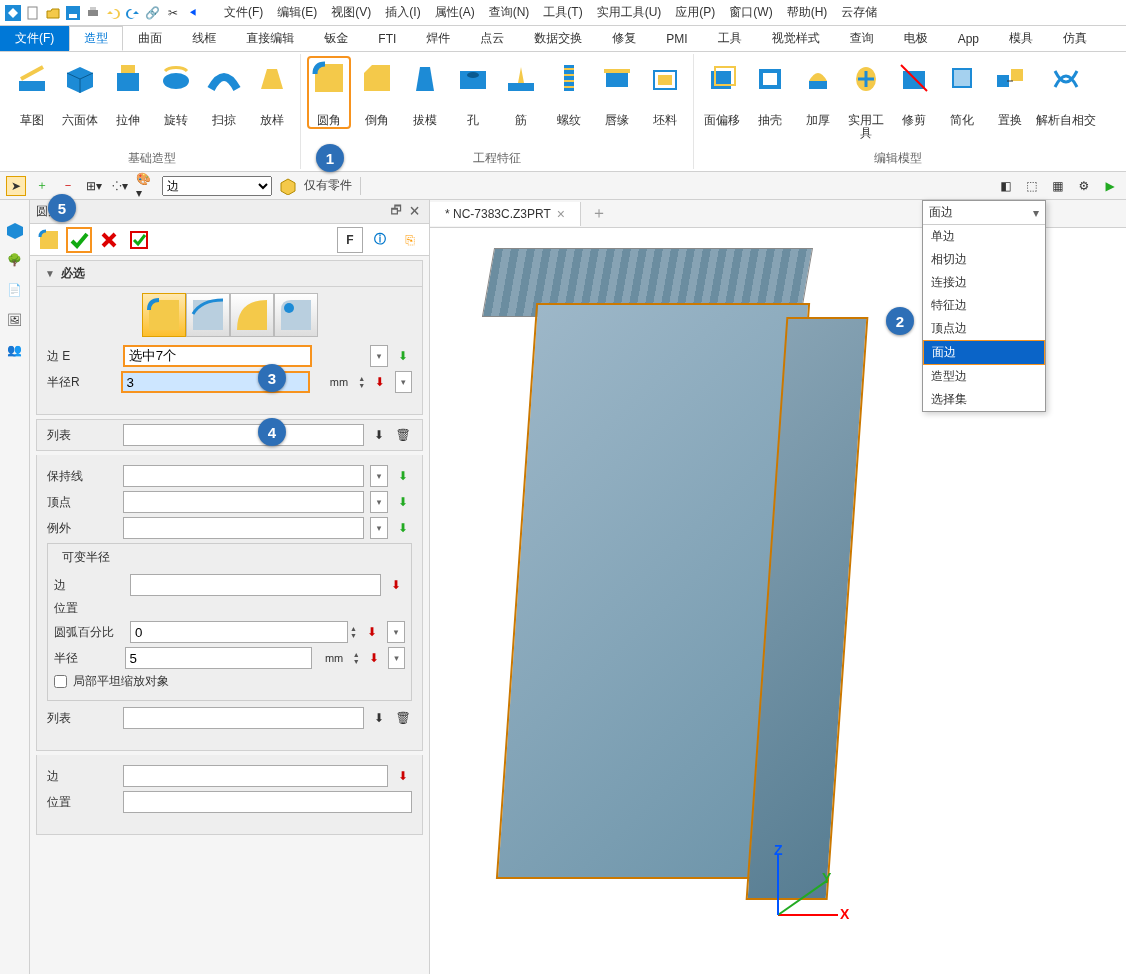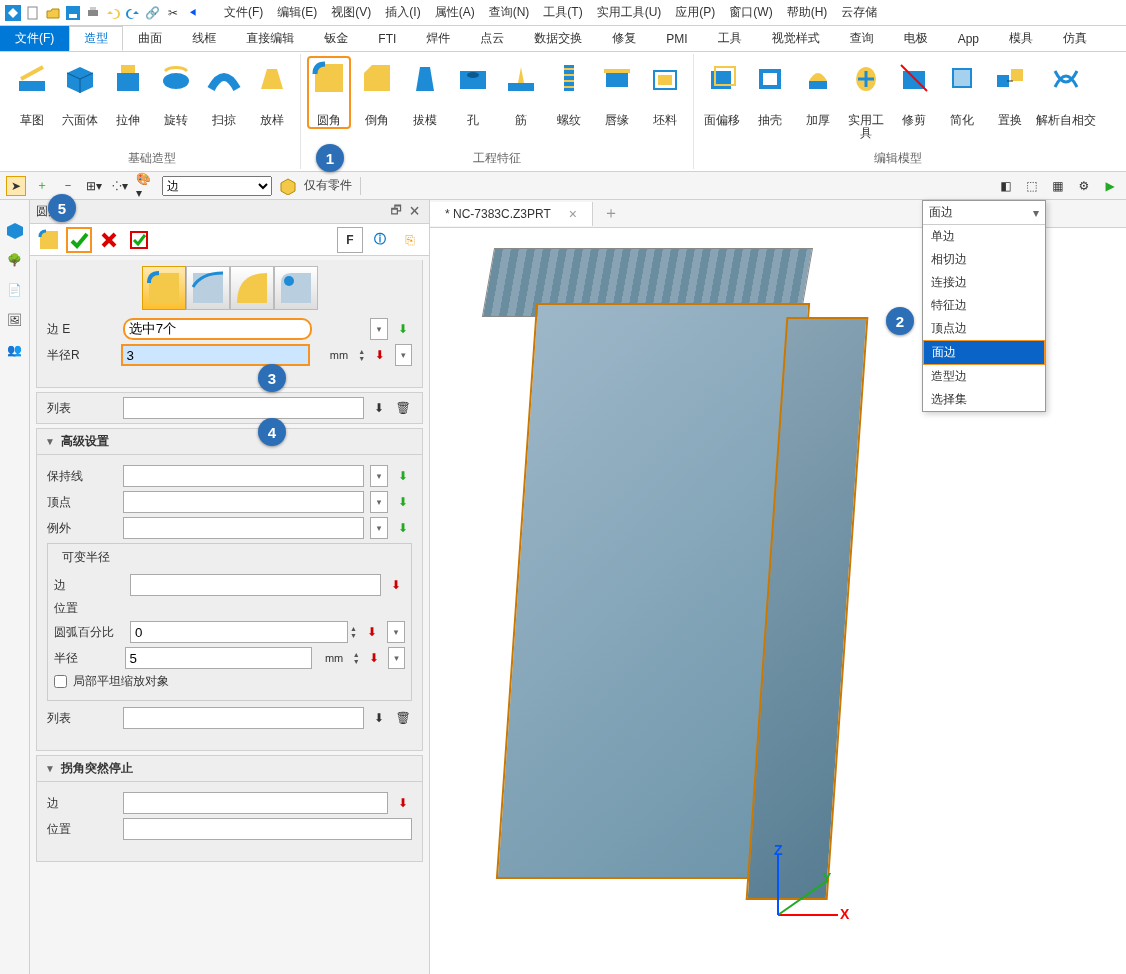--- a/index.html
+++ b/index.html
@@ -60,21 +60,21 @@
 .hl-box{border:2px solid #f7931e !important;}
 .fieldset{border:1px solid #ccc;padding:6px;margin-top:4px;}
 .fieldset .legend{font-size:12px;margin:-12px 0 4px 4px;background:#eee;display:inline-block;padding:0 4px;}
 .unit{width:36px;text-align:center;font-size:11px;}
 .spin{display:inline-flex;flex-direction:column;margin-left:-4px;}
 .spin span{font-size:7px;line-height:7px;cursor:pointer;color:#555;}
 
 
 .viewport{flex:1;position:relative;background:#fff;}
 .doc-tabs{height:28px;border-bottom:1px solid #d0d0d0;display:flex;align-items:center;background:#f5f5f5;}
-.doc-tab{padding:4px 15px;border-right:1px solid #d0d0d0;background:#fff;display:flex;align-items:center;gap:18px;}
+.doc-tab{padding:4px 15px;border-right:1px solid #d0d0d0;background:#fff;display:flex;align-items:center;gap:6px;}
 .doc-tab .close{color:#999;cursor:pointer;font-size:14px;}
 .doc-tabs .plus{padding:0 10px;color:#999;cursor:pointer;font-size:16px;}
 .vp-toolbar{position:absolute;top:32px;right:6px;display:flex;gap:4px;align-items:center;}
 .canvas{position:absolute;top:28px;left:0;right:0;bottom:0;background:#fff;}
 
 
 .model{position:absolute;left:40px;top:20px;right:200px;bottom:40px;}
 .slab{position:absolute;background:linear-gradient(135deg,#9db7c8,#6e95aa);border:2px solid #cB7800;transform:skewX(-4deg);}
 .main-slab{left:10%;top:8%;width:60%;height:84%;}
 .side-slab{left:65%;top:10%;width:18%;height:85%;background:linear-gradient(135deg,#87a3b4,#577d92);}
@@ -460,20 +460,21 @@
             <path d="M5 10 L9 14 L16 5" stroke="#1a1" stroke-width="3" fill="none"></path>
           </svg>
         </span>
       <div class="sp"></div>
       <span class="act-btn" style="border:1px solid #aaa;font-weight:bold">F</span>
       <span class="act-btn" style="color:#07c;font-weight:bold">ⓘ</span>
       <span class="act-btn" style="color:#f90">⎘</span>
     </div>
 
     <div class="panel-body">
+      <div class="section-head">必选</div>
       <div class="section-body">
         <div class="type-row">
           <div class="type-btn sel">
               <svg width="34" height="34">
                 <path d="M2 32 L2 12 Q2 2 12 2 L32 2 L32 32 Z" fill="#f4c94a"></path>
                 <path d="M2 12 Q2 2 12 2" stroke="#1d8bd6" stroke-width="4" fill="none"></path>
               </svg>
             </div>
           <div class="type-btn">
               <svg width="34" height="34">
@@ -488,21 +489,21 @@
             </div>
           <div class="type-btn">
               <svg width="34" height="34">
                 <path d="M2 32 L2 12 Q2 2 12 2 L32 2 L32 32 Z" fill="#b9cfdf"></path>
                 <circle cx="10" cy="10" r="5" fill="#1d8bd6"></circle>
               </svg>
             </div>
         </div>
         <div class="form-row">
           <span class="lbl">边 E</span>
-          <input type="text" class="hl-box" style="flex: 0 0 80px; border-radius: 10px;" value="选中7个">
+          <input type="text" class="hl-box" style="flex: 0 0 80px;" value="选中7个">
           <span style="flex:1"></span>
           <span class="dd">▾</span>
           <span class="icon-end" style="color:#2a2">⬇</span>
         </div>
         <div class="form-row">
           <span class="lbl">半径R</span>
           <input type="text" class="hl-box" style="background: rgb(205, 230, 255); flex: 0 0 100px;" value="3">
           <span style="flex:1"></span>
           <span class="unit">mm</span>
           <span class="spin">
@@ -514,21 +515,20 @@
         </div>
       </div>
 
       <div class="form-row" style="background:#eee;padding:4px 10px;border:1px solid #d0d0d0;margin-bottom:4px;">
         <span class="lbl">列表</span>
         <input type="text" style="">
         <span class="icon-end">⬇</span>
         <span class="icon-end">🗑</span>
       </div>
 
-      <div class="section-head">高级设置</div>
       <div class="section-body">
         <div class="form-row">
             <span class="lbl">保持线</span>
             <input type="text" style="">
             <span class="dd">▾</span>
             <span class="icon-end" style="color:#2a2">⬇</span>
           </div>
         <div class="form-row">
             <span class="lbl">顶点</span>
             <input type="text" style="">
@@ -580,21 +580,20 @@
         </div>
 
         <div class="form-row" style="margin-top:6px">
             <span class="lbl">列表</span>
             <input type="text" style="">
             <span class="icon-end">⬇</span>
             <span class="icon-end">🗑</span>
           </div>
       </div>
 
-      <div class="section-head">拐角突然停止</div>
       <div class="section-body">
         <div class="form-row">
             <span class="lbl">边</span>
             <input type="text" style="">
             <span class="icon-end" style="color:#c00">⬇</span>
           </div>
         <div class="form-row">
             <span class="lbl">位置</span>
             <input type="text" style="">
           </div>

